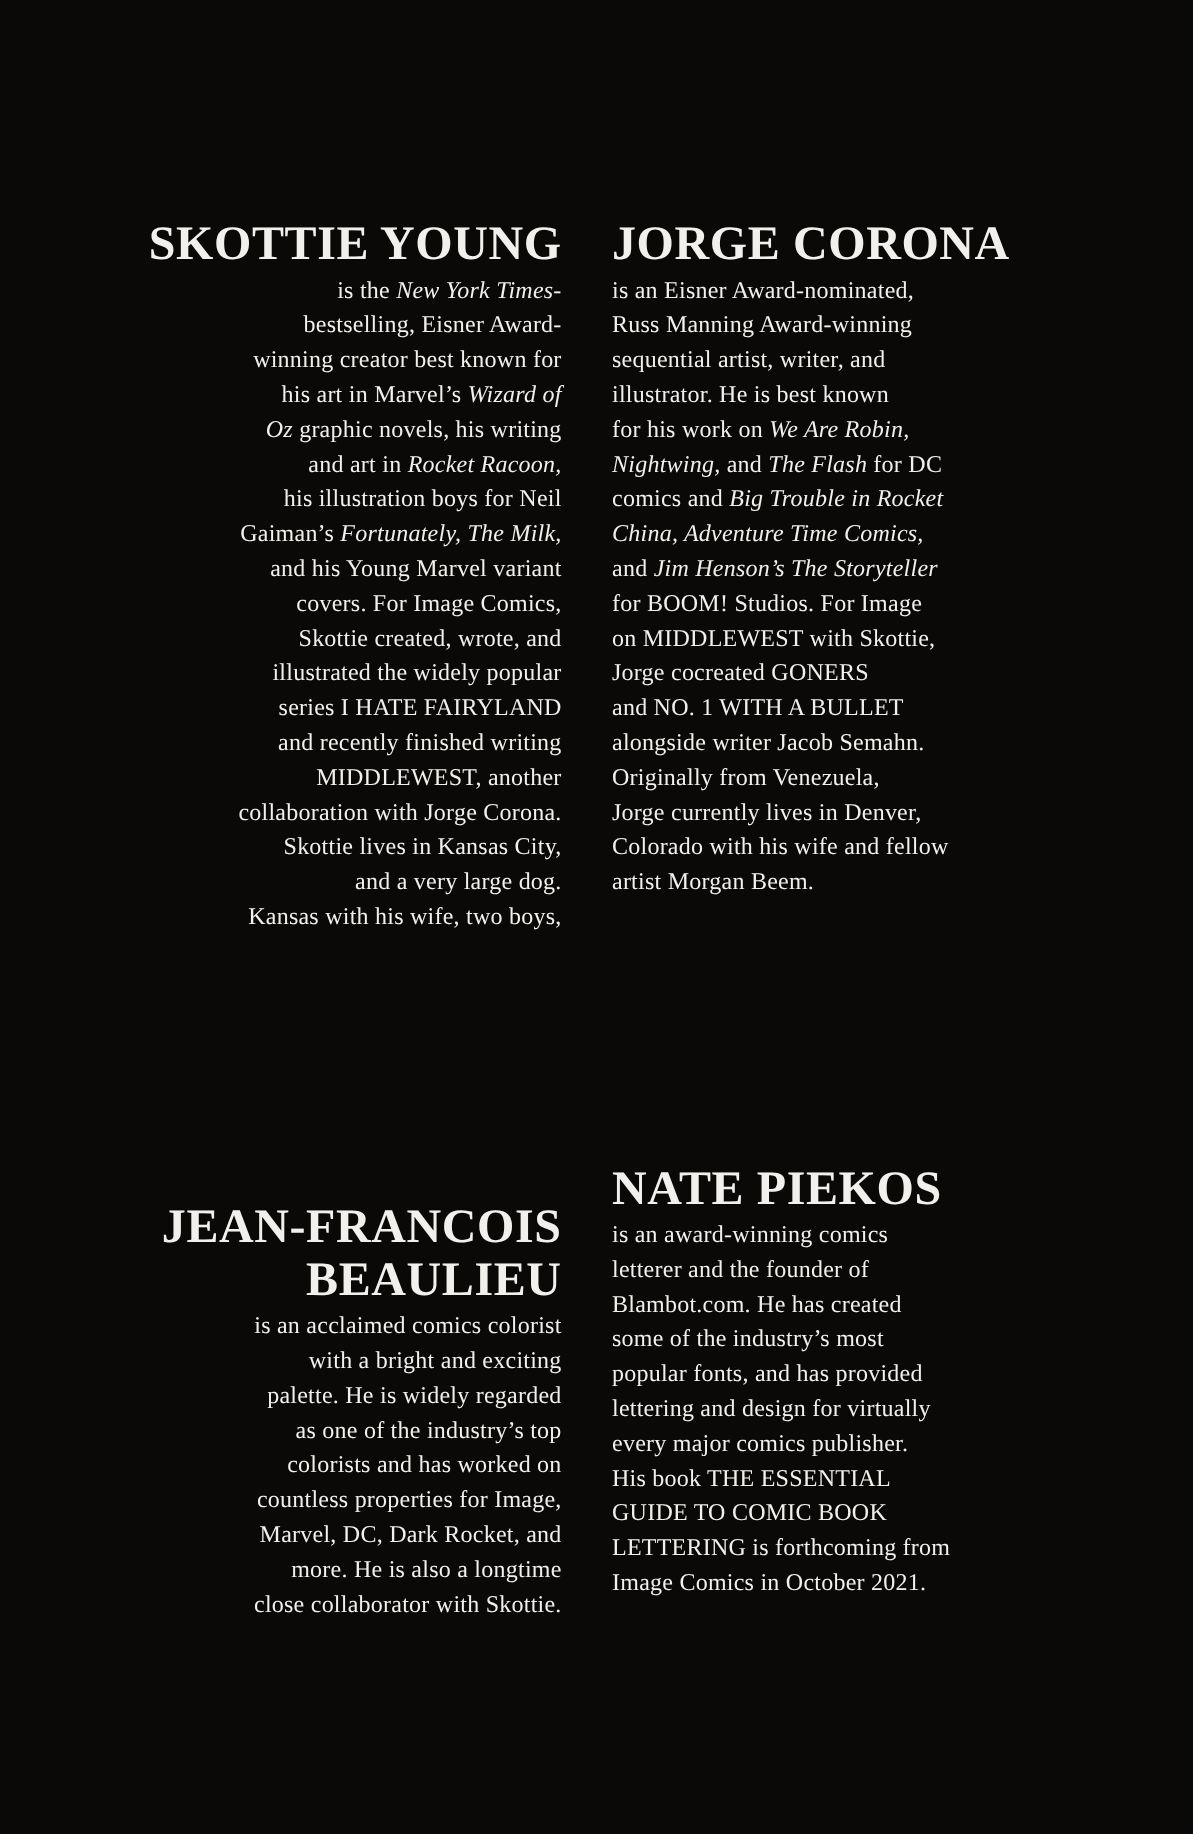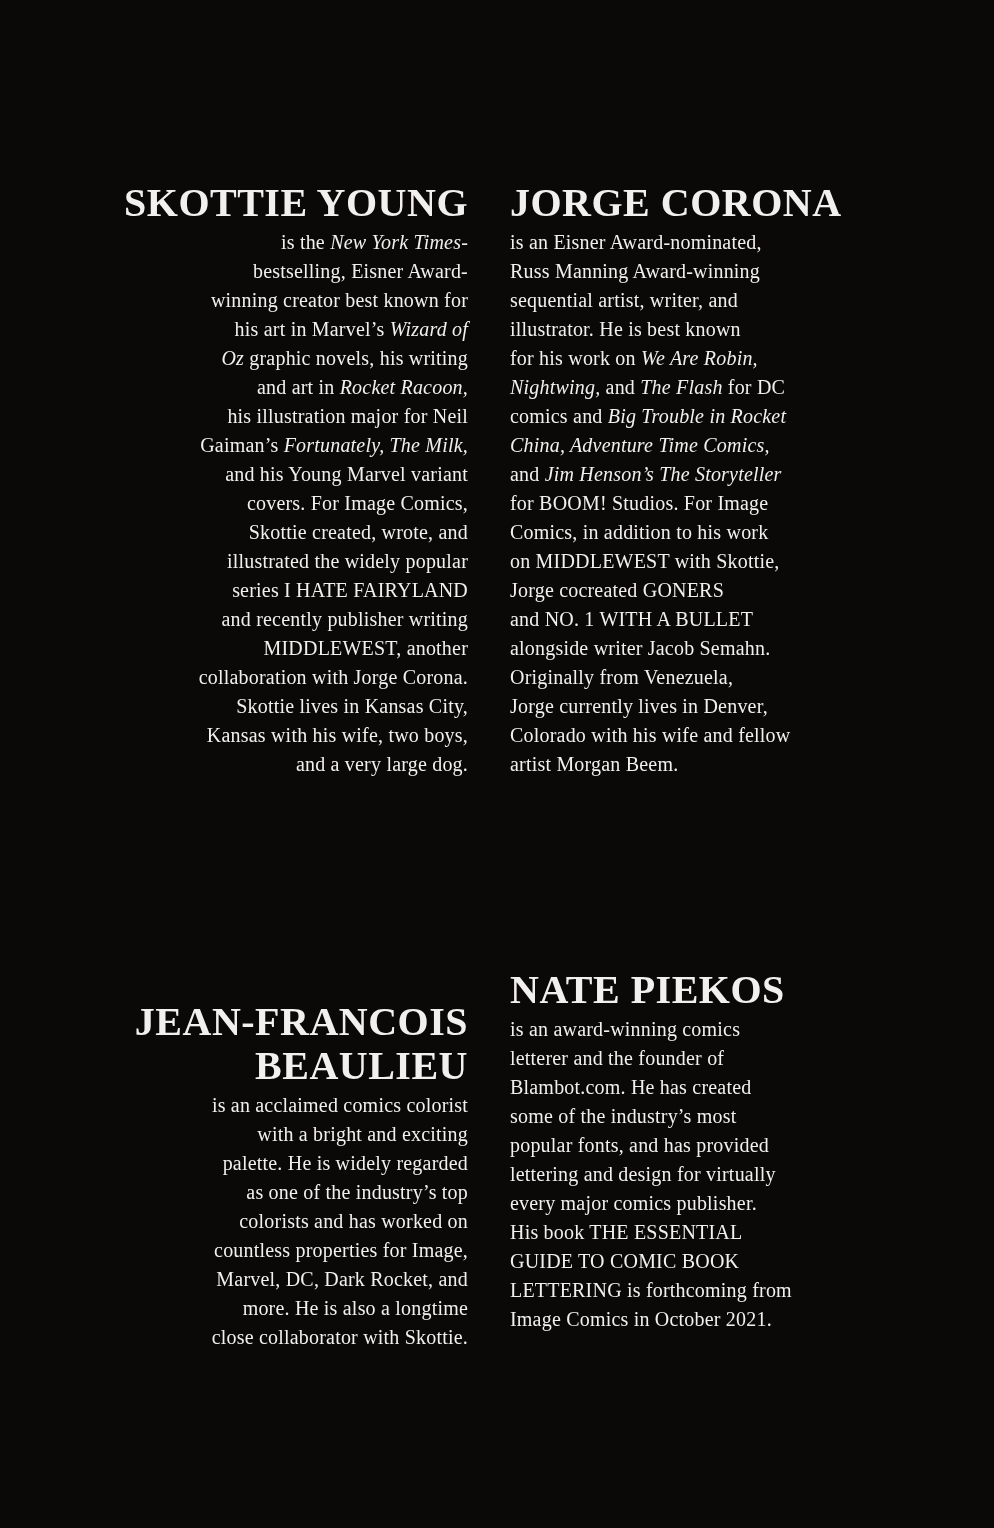--- a/index.html
+++ b/index.html
@@ -52,51 +52,50 @@
       <h2 class="bio-heading">
         <div>SKOTTIE YOUNG</div>
       </h2>
       <div class="bio-body">
         <div class="bio-line"><span>is the </span><span class="it">New York Times-</span></div>
         <div class="bio-line"><span>bestselling, Eisner Award-</span></div>
         <div class="bio-line"><span>winning creator best known for</span></div>
         <div class="bio-line"><span>his art in Marvel’s </span><span class="it">Wizard of</span></div>
         <div class="bio-line"><span class="it">Oz</span><span> graphic novels, his writing</span></div>
         <div class="bio-line"><span>and art in </span><span class="it">Rocket Racoon,</span></div>
-        <div class="bio-line"><span>his illustration major for Neil</span></div>
+        <div class="bio-line"><span>his illustration boys for Neil</span></div>
         <div class="bio-line"><span>Gaiman’s </span><span class="it">Fortunately, The Milk,</span></div>
         <div class="bio-line"><span>and his Young Marvel variant</span></div>
         <div class="bio-line"><span>covers. For Image Comics,</span></div>
         <div class="bio-line"><span>Skottie created, wrote, and</span></div>
         <div class="bio-line"><span>illustrated the widely popular</span></div>
         <div class="bio-line"><span>series I HATE FAIRYLAND</span></div>
-        <div class="bio-line"><span>and recently publisher writing</span></div>
+        <div class="bio-line"><span>and recently finished writing</span></div>
         <div class="bio-line"><span>MIDDLEWEST, another</span></div>
         <div class="bio-line"><span>collaboration with Jorge Corona.</span></div>
         <div class="bio-line"><span>Skottie lives in Kansas City,</span></div>
+        <div class="bio-line"><span>and a very large dog.</span></div>
         <div class="bio-line"><span>Kansas with his wife, two boys,</span></div>
-        <div class="bio-line"><span>and a very large dog.</span></div>
       </div>
     </section>
   <section class="bio top-right">
       <h2 class="bio-heading">
         <div>JORGE CORONA</div>
       </h2>
       <div class="bio-body">
         <div class="bio-line"><span>is an Eisner Award-nominated,</span></div>
         <div class="bio-line"><span>Russ Manning Award-winning</span></div>
         <div class="bio-line"><span>sequential artist, writer, and</span></div>
         <div class="bio-line"><span>illustrator. He is best known</span></div>
         <div class="bio-line"><span>for his work on </span><span class="it">We Are Robin,</span></div>
         <div class="bio-line"><span class="it">Nightwing,</span><span> and </span><span class="it">The Flash</span><span> for DC</span></div>
         <div class="bio-line"><span>comics and </span><span class="it">Big Trouble in Rocket</span></div>
         <div class="bio-line"><span class="it">China, Adventure Time Comics,</span></div>
         <div class="bio-line"><span>and </span><span class="it">Jim Henson’s The Storyteller</span></div>
         <div class="bio-line"><span>for BOOM! Studios. For Image</span></div>
-        <div class="bio-line"><span>Comics, in addition to his work</span></div>
         <div class="bio-line"><span>on MIDDLEWEST with Skottie,</span></div>
         <div class="bio-line"><span>Jorge cocreated GONERS</span></div>
         <div class="bio-line"><span>and NO. 1 WITH A BULLET</span></div>
         <div class="bio-line"><span>alongside writer Jacob Semahn.</span></div>
         <div class="bio-line"><span>Originally from Venezuela,</span></div>
         <div class="bio-line"><span>Jorge currently lives in Denver,</span></div>
         <div class="bio-line"><span>Colorado with his wife and fellow</span></div>
         <div class="bio-line"><span>artist Morgan Beem.</span></div>
       </div>
     </section>

